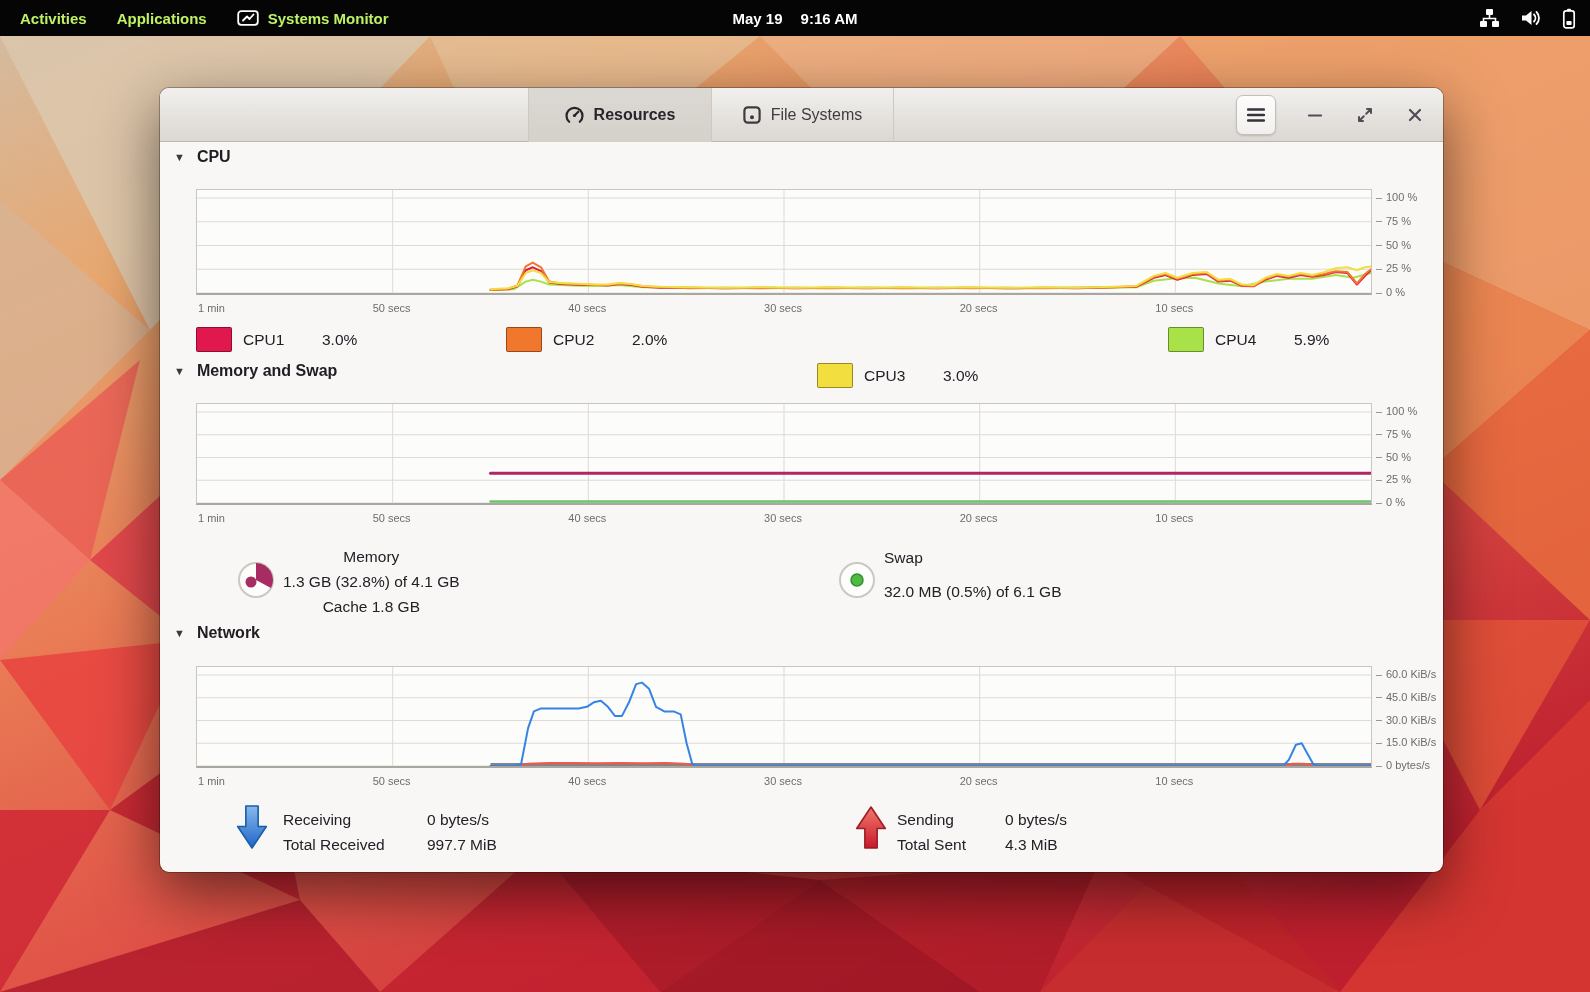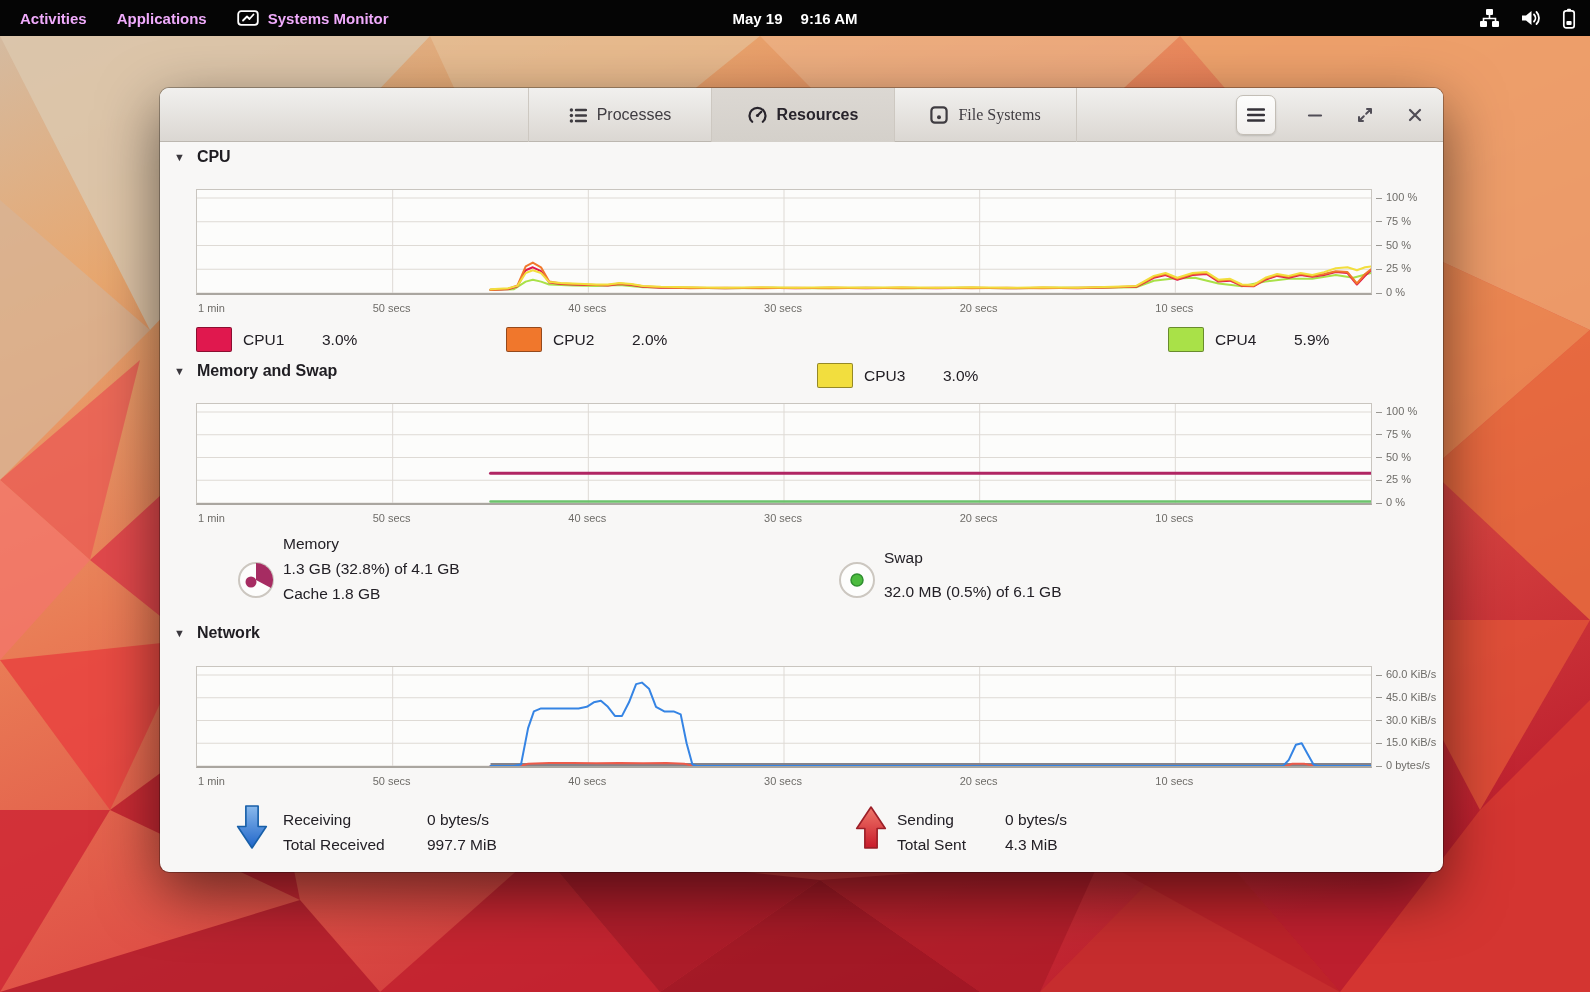--- a/index.html
+++ b/index.html
@@ -5,37 +5,37 @@
   html,body{margin:0;padding:0;background:#222;}
   *{box-sizing:border-box;}
   .screen{position:relative;width:1590px;height:992px;overflow:hidden;
     font-family:"Liberation Sans","DejaVu Sans",sans-serif;}
   .wallpaper{position:absolute;inset:0;}
 
   
   .topbar{position:absolute;left:0;top:0;width:1590px;height:36px;background:#050505;
     display:flex;align-items:center;color:#fff;z-index:5;}
   .tb-left{display:flex;align-items:center;gap:6px;margin-left:8px;}
-  .tb-item{background:none;border:none;color:#f0abfc;font:700 15px "Liberation Sans",sans-serif;
+  .tb-item{background:none;border:none;color:#bef264;font:700 15px "Liberation Sans",sans-serif;
     padding:4px 12px;border-radius:14px;display:flex;align-items:center;gap:9px;cursor:pointer;}
   .tb-clock{position:absolute;left:50%;transform:translateX(-50%);background:none;border:none;color:#fff;
     font:700 15px "Liberation Sans",sans-serif;display:flex;gap:18px;padding:4px 12px;cursor:pointer;}
   .tb-right{position:absolute;right:14px;top:0;height:36px;display:flex;align-items:center;gap:20px;}
 
   
   .window{position:absolute;left:160px;top:88px;width:1283px;height:784px;background:#f8f7f6;
     border-radius:9px;box-shadow:0 20px 60px rgba(0,0,0,.55),0 0 0 1px rgba(0,0,0,.28);z-index:4;}
   .headerbar{position:absolute;left:0;top:0;width:100%;height:54px;
     background:linear-gradient(#f1f0ee,#dbd7d2);border-bottom:1px solid #bcb7b0;
     border-radius:9px 9px 0 0;}
   .tabs{position:absolute;left:368px;top:0;height:54px;display:flex;}
   .tab{width:183px;height:54px;border:none;background:transparent;display:flex;align-items:center;
     justify-content:center;gap:10px;font:400 16px "Liberation Sans",sans-serif;color:#3f3c41;
     border-left:1px solid #cdc8c1;cursor:pointer;}
-  .tab:last-child{border-right:1px solid #cdc8c1;font-family:Liberation Serif, serif;}
+  .tab:last-child{border-right:1px solid #cdc8c1;}
   .tab.active{background:linear-gradient(#dcd8d3,#d4d0ca);font-weight:700;color:#28242c;}
   .menu-btn{position:absolute;left:1076px;top:7px;width:40px;height:40px;border-radius:7px;
     background:linear-gradient(#fdfdfc,#f2f0ee);border:1px solid #c3beb6;
     box-shadow:0 1px 2px rgba(0,0,0,.15);display:flex;align-items:center;justify-content:center;cursor:pointer;}
   .wc-btn{position:absolute;top:10px;width:34px;height:34px;border:none;background:transparent;
     display:flex;align-items:center;justify-content:center;cursor:pointer;border-radius:17px;}
 
   
   .sec-header{position:absolute;display:flex;align-items:center;gap:12px;
     font:700 16px "Liberation Sans",sans-serif;color:#1f1d22;}
@@ -131,29 +131,20 @@
         <rect x="5" y="0.8" width="4" height="2.4" rx="1" fill="#fff"></rect>
         <rect x="1.8" y="2.8" width="10.4" height="17" rx="2.4" fill="none" stroke="#fff" stroke-width="1.7"></rect>
         <rect x="4.4" y="13" width="5.2" height="4" rx="1" fill="#fff"></rect>
       </svg>
     </div>
   </div>
 
   <div class="window">
     <div class="headerbar">
       <div class="tabs">
-        <button class="tab">
-          <svg width="18" height="17" viewBox="0 0 18 17">
-            <circle cx="2.4" cy="3" r="1.7" fill="#3f3c41"></circle>
-              <circle cx="2.4" cy="8.5" r="1.7" fill="#3f3c41"></circle>
-              <circle cx="2.4" cy="14" r="1.7" fill="#3f3c41"></circle>
-            <path d="M7 3 H17 M7 8.5 H17 M7 14 H17" stroke="#3f3c41" stroke-width="2.4" stroke-linecap="round"></path>
-          </svg>
-          <span>Processes</span>
-        </button>
         <button class="tab active">
           <svg width="19" height="19" viewBox="0 0 19 19">
             <path d="M4.2 15.8 A8 8 0 1 1 14.8 15.8" fill="none" stroke="#28242c" stroke-width="2.2" stroke-linecap="round"></path>
             <path d="M9.5 9.5 L13.3 5.7" stroke="#28242c" stroke-width="2.2" stroke-linecap="round"></path>
             <circle cx="9.5" cy="9.5" r="1.6" fill="#28242c"></circle>
           </svg>
           <span>Resources</span>
         </button>
         <button class="tab">
           <svg width="18" height="18" viewBox="0 0 18 18">
@@ -279,21 +270,21 @@
         <span class="xtick" style="left: 587px; transform: translateX(-50%);">30 secs</span>
         <span class="xtick" style="left: 782.667px; transform: translateX(-50%);">20 secs</span>
         <span class="xtick" style="left: 978.333px; transform: translateX(-50%);">10 secs</span>
       </div>
 
     <svg class="icon-abs" style="left:76px;top:472px;" width="40" height="40" viewBox="0 0 40 40">
       <circle cx="20" cy="20" r="17" fill="#fdfdfc" stroke="#ccc7c0" stroke-width="2"></circle>
       <path d="M20 20 L20 3 A17 17 0 0 1 35 28 Z" fill="#a62c62"></path>
       <circle cx="15" cy="22" r="5.5" fill="#a62c62"></circle>
     </svg>
-    <div class="legend-text" style="left:123px;top:443px;">
+    <div class="legend-text" style="left:123px;top:456px;text-align:center;">
       <div>Memory</div>
       <div>1.3 GB (32.8%) of 4.1 GB</div>
       <div>Cache 1.8 GB</div>
     </div>
     <svg class="icon-abs" style="left:677px;top:472px;" width="40" height="40" viewBox="0 0 40 40">
       <circle cx="20" cy="20" r="17" fill="#fdfdfc" stroke="#ccc7c0" stroke-width="2"></circle>
       <circle cx="20" cy="20" r="6" fill="#4cbb3e" stroke="#2f8f2f" stroke-width="1.5"></circle>
     </svg>
     <div class="legend-text" style="left:724px;top:457px;">
       <div>Swap</div>

